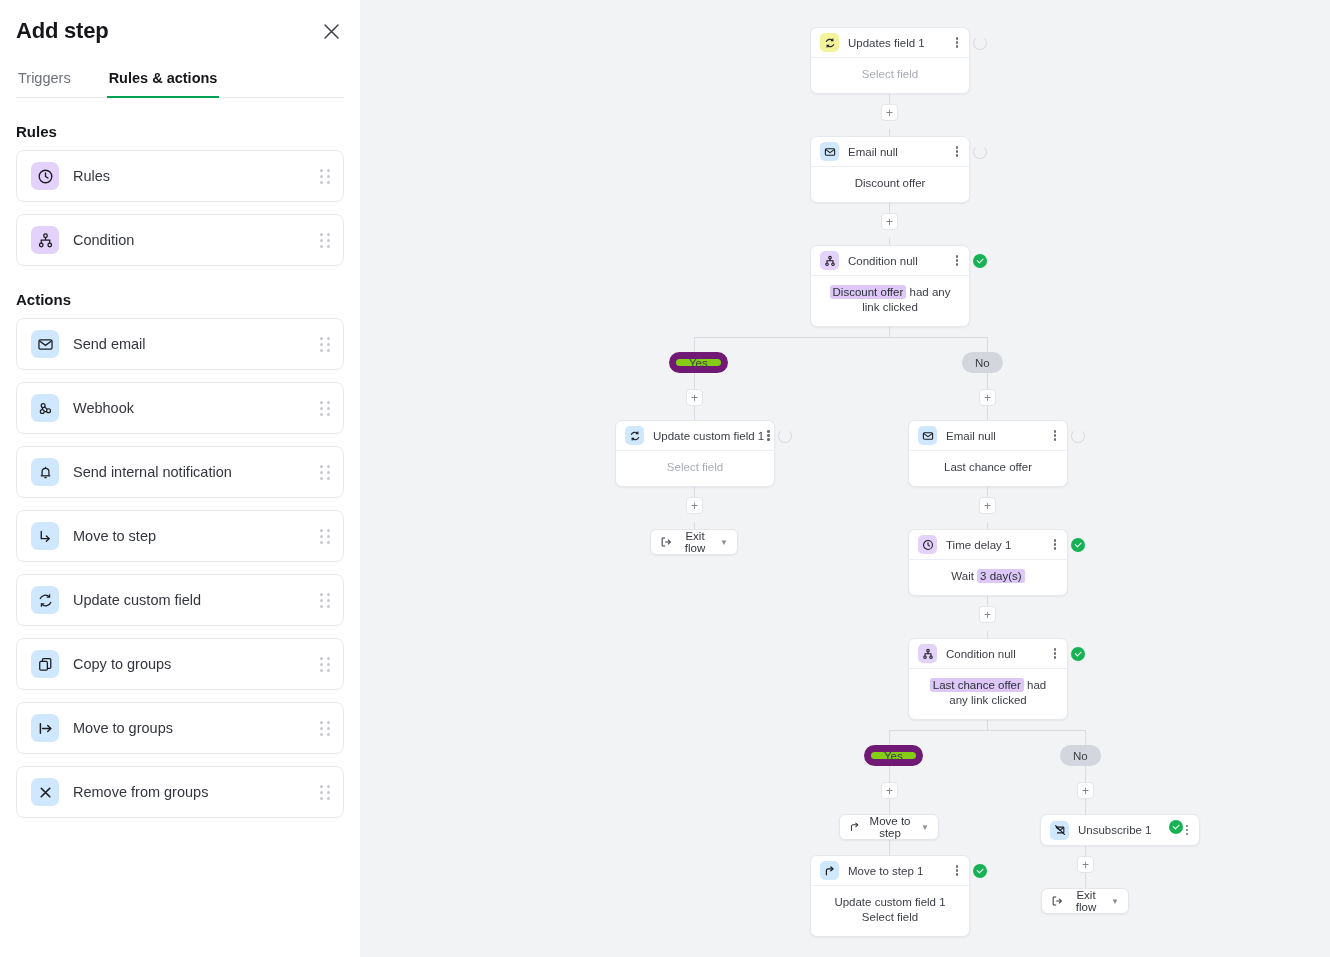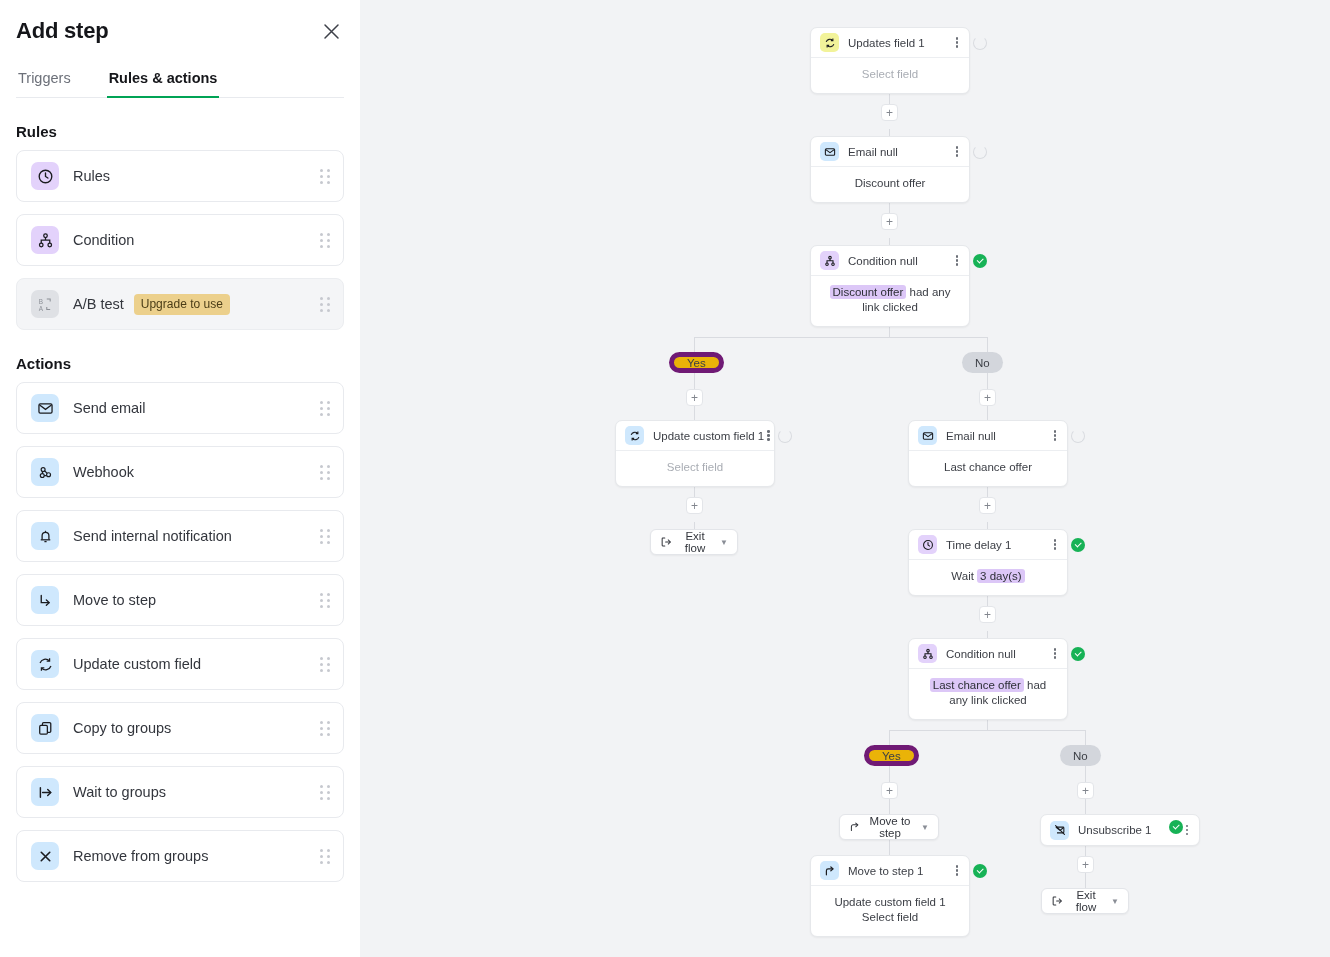--- a/index.html
+++ b/index.html
@@ -133,21 +133,21 @@
     background: #ffffff; border: 1px solid #e3e5e9; border-radius: 4px;
     display: flex; align-items: center; justify-content: center;
     font-size: 12px; color: #82868e; cursor: pointer; line-height: 1;
   }
 
   .pill {
     position: absolute; height: 21px; border-radius: 11px;
     display: flex; align-items: center; justify-content: center;
     font-size: 11.5px; padding: 0 13px;
   }
-  .pill.yes { background: #eab308; border: 5px solid #701a75; color: #3b3e45; }
+  .pill.yes { background: #84cc16; border: 7px solid #701a75; color: #3b3e45; }
   .pill.no  { background: #d3d6dc; color: #3b3e45; }
 
   .drop-btn {
     position: absolute; height: 26px;
     background: #ffffff; border: 1px solid #e3e5e9; border-radius: 6px;
     display: flex; align-items: center; gap: 6px;
     padding: 8px 9px; font-size: 11.5px; color: #33363d; cursor: pointer;
     box-shadow: 0 1px 2px rgba(20,22,26,.05);
   }
   .chev { font-size: 8px; color: #8a8e96; margin-left: 2px; }
@@ -207,40 +207,20 @@
       <span class="drag-dots">
           <i></i>
           <i></i>
           <i></i>
           <i></i>
           <i></i>
           <i></i>
         </span>
     </div>
 
-    <div class="card disabled">
-      <span class="card-icon ic-gray">
-        <svg width="17" height="17" viewBox="0 0 20 20">
-            <text x="2" y="9" font-size="7.5" font-family="Liberation Sans, sans-serif" fill="#8b8f96">B</text>
-            <text x="2" y="17.5" font-size="7.5" font-family="Liberation Sans, sans-serif" fill="#8b8f96">A</text>
-            <path d="M11.5 3.6 h4 v3" stroke="#8b8f96" stroke-width="1.2" fill="none"></path>
-            <path d="M15.5 16 h-4 v-3" stroke="#8b8f96" stroke-width="1.2" fill="none"></path>
-          </svg>
-      </span>
-      <span class="card-label">A/B test</span>
-      <span class="badge">Upgrade to use</span>
-      <span class="drag-dots">
-          <i></i>
-          <i></i>
-          <i></i>
-          <i></i>
-          <i></i>
-          <i></i>
-        </span>
-    </div>
 
     <div class="section-title">Actions</div>
 
     <div class="card">
       <span class="card-icon ic-blue">
         <svg width="17" height="17" viewBox="0 0 20 20">
             <rect x="2.3" y="4.6" width="15.4" height="10.8" rx="1.6" fill="none" stroke="#1b1c20" stroke-width="1.5"></rect>
             <path d="M3 6 L10 11 L17 6" stroke="#1b1c20" stroke-width="1.5" fill="none"></path>
           </svg>
       </span>
@@ -352,21 +332,21 @@
     </div>
 
     <div class="card">
       <span class="card-icon ic-blue">
         <svg width="17" height="17" viewBox="0 0 20 20">
             <path d="M4 4.4 V15.6" stroke="#1b1c20" stroke-width="1.7" stroke-linecap="round"></path>
             <path d="M6.6 10 H16" stroke="#1b1c20" stroke-width="1.7" stroke-linecap="round"></path>
             <path d="M12.6 6.4 L16.2 10 L12.6 13.6" stroke="#1b1c20" stroke-width="1.7" fill="none" stroke-linecap="round" stroke-linejoin="round"></path>
           </svg>
       </span>
-      <span class="card-label">Wait to groups</span>
+      <span class="card-label">Move to groups</span>
       <span class="drag-dots">
           <i></i>
           <i></i>
           <i></i>
           <i></i>
           <i></i>
           <i></i>
         </span>
     </div>
 

